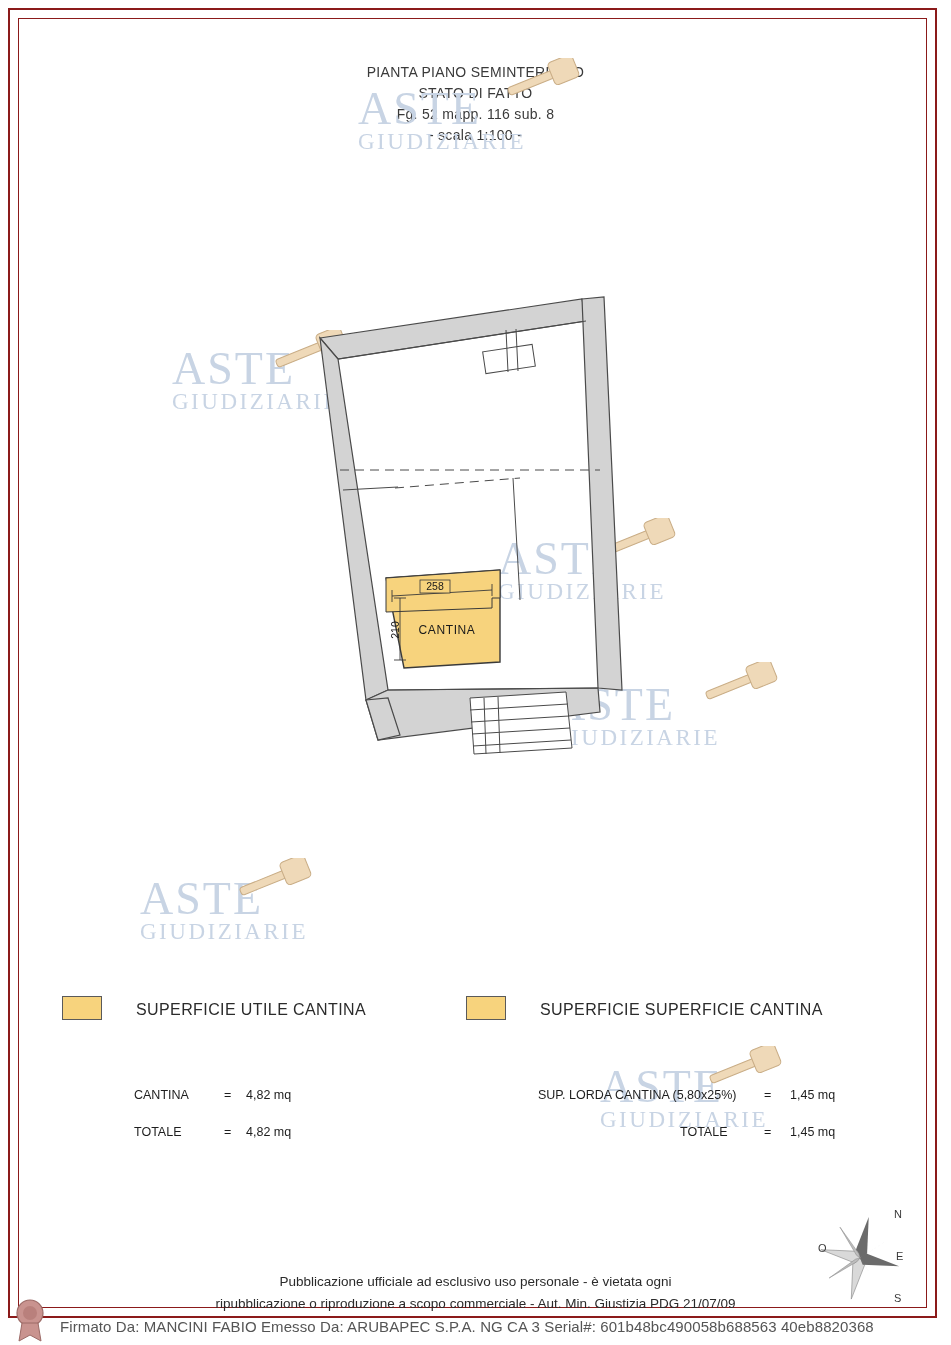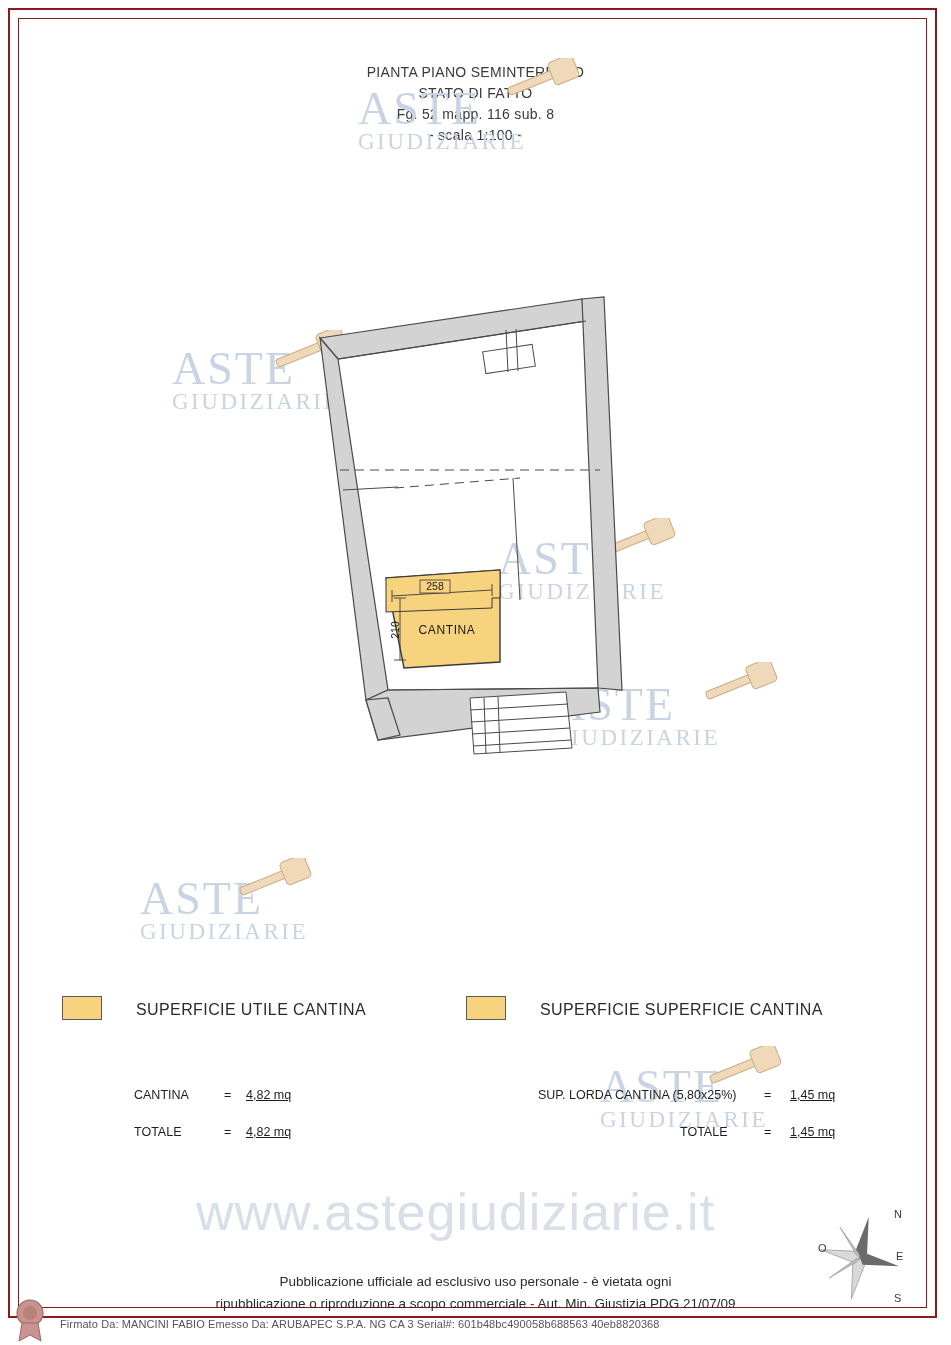--- a/index.html
+++ b/index.html
@@ -109,38 +109,38 @@
     color: #2b2b2b;
     letter-spacing: 0.4px;
     white-space: nowrap;
     text-align: center;
   }
 
   
   .tbl-row { position: absolute; font-size: 12.5px; color: #1e1e1e; white-space: nowrap; }
   .tbl-row .k { position: absolute; left: 0; }
   .tbl-row .eq { position: absolute; }
-  .tbl-row .v { position: absolute; text-decoration: underline; }
+  .tbl-row .v { position: absolute; }
 
   
   .footer {
     position: absolute;
     left: 0;
     top: 1271px;
     width: 951px;
     text-align: center;
     font-size: 13.5px;
     color: #2b2b2b;
     line-height: 22px;
   }
   .signature {
     position: absolute;
     left: 60px;
     top: 1318px;
-    font-size: 11px;
+    font-size: 15px;
     color: #555;
     white-space: nowrap;
     letter-spacing: 0.1px;
   }
   .seal {
     position: absolute;
     left: 10px;
     top: 1295px;
     width: 46px;
     height: 48px;
@@ -320,21 +320,20 @@
     <span class="k">SUP. LORDA CANTINA (5,80x25%)</span>
     <span class="eq" style="left:226px;">=</span>
     <span class="v" style="left:252px;">1,45 mq</span>
   </div>
   <div class="tbl-row" style="left:538px; top:1125px; width:330px;">
     <span class="k" style="left:142px;">TOTALE</span>
     <span class="eq" style="left:226px;">=</span>
     <span class="v" style="left:252px;">1,45 mq</span>
   </div>
 
-  <div class="wm-big">www.astegiudiziarie.it</div>
 
   <svg class="compass" viewBox="0 0 96 110">
     <g transform="rotate(12 48 58)">
       <polygon points="48,16 54,52 48,58 42,52" fill="#6b6b6b"></polygon>
       <polygon points="48,100 54,64 48,58 42,64" fill="#d9d9d9" stroke="#8a8a8a" stroke-width="0.6"></polygon>
       <polygon points="8,58 44,52 48,58 44,64" fill="#d9d9d9" stroke="#8a8a8a" stroke-width="0.6"></polygon>
       <polygon points="88,58 52,52 48,58 52,64" fill="#6b6b6b"></polygon>
       <polygon points="22,32 46,54 48,58 44,56" fill="#bdbdbd" stroke="#8a8a8a" stroke-width="0.5"></polygon>
       <polygon points="74,32 52,54 48,58 50,56" fill="#8e8e8e"></polygon>
       <polygon points="22,84 46,62 48,58 44,60" fill="#bdbdbd" stroke="#8a8a8a" stroke-width="0.5"></polygon>

